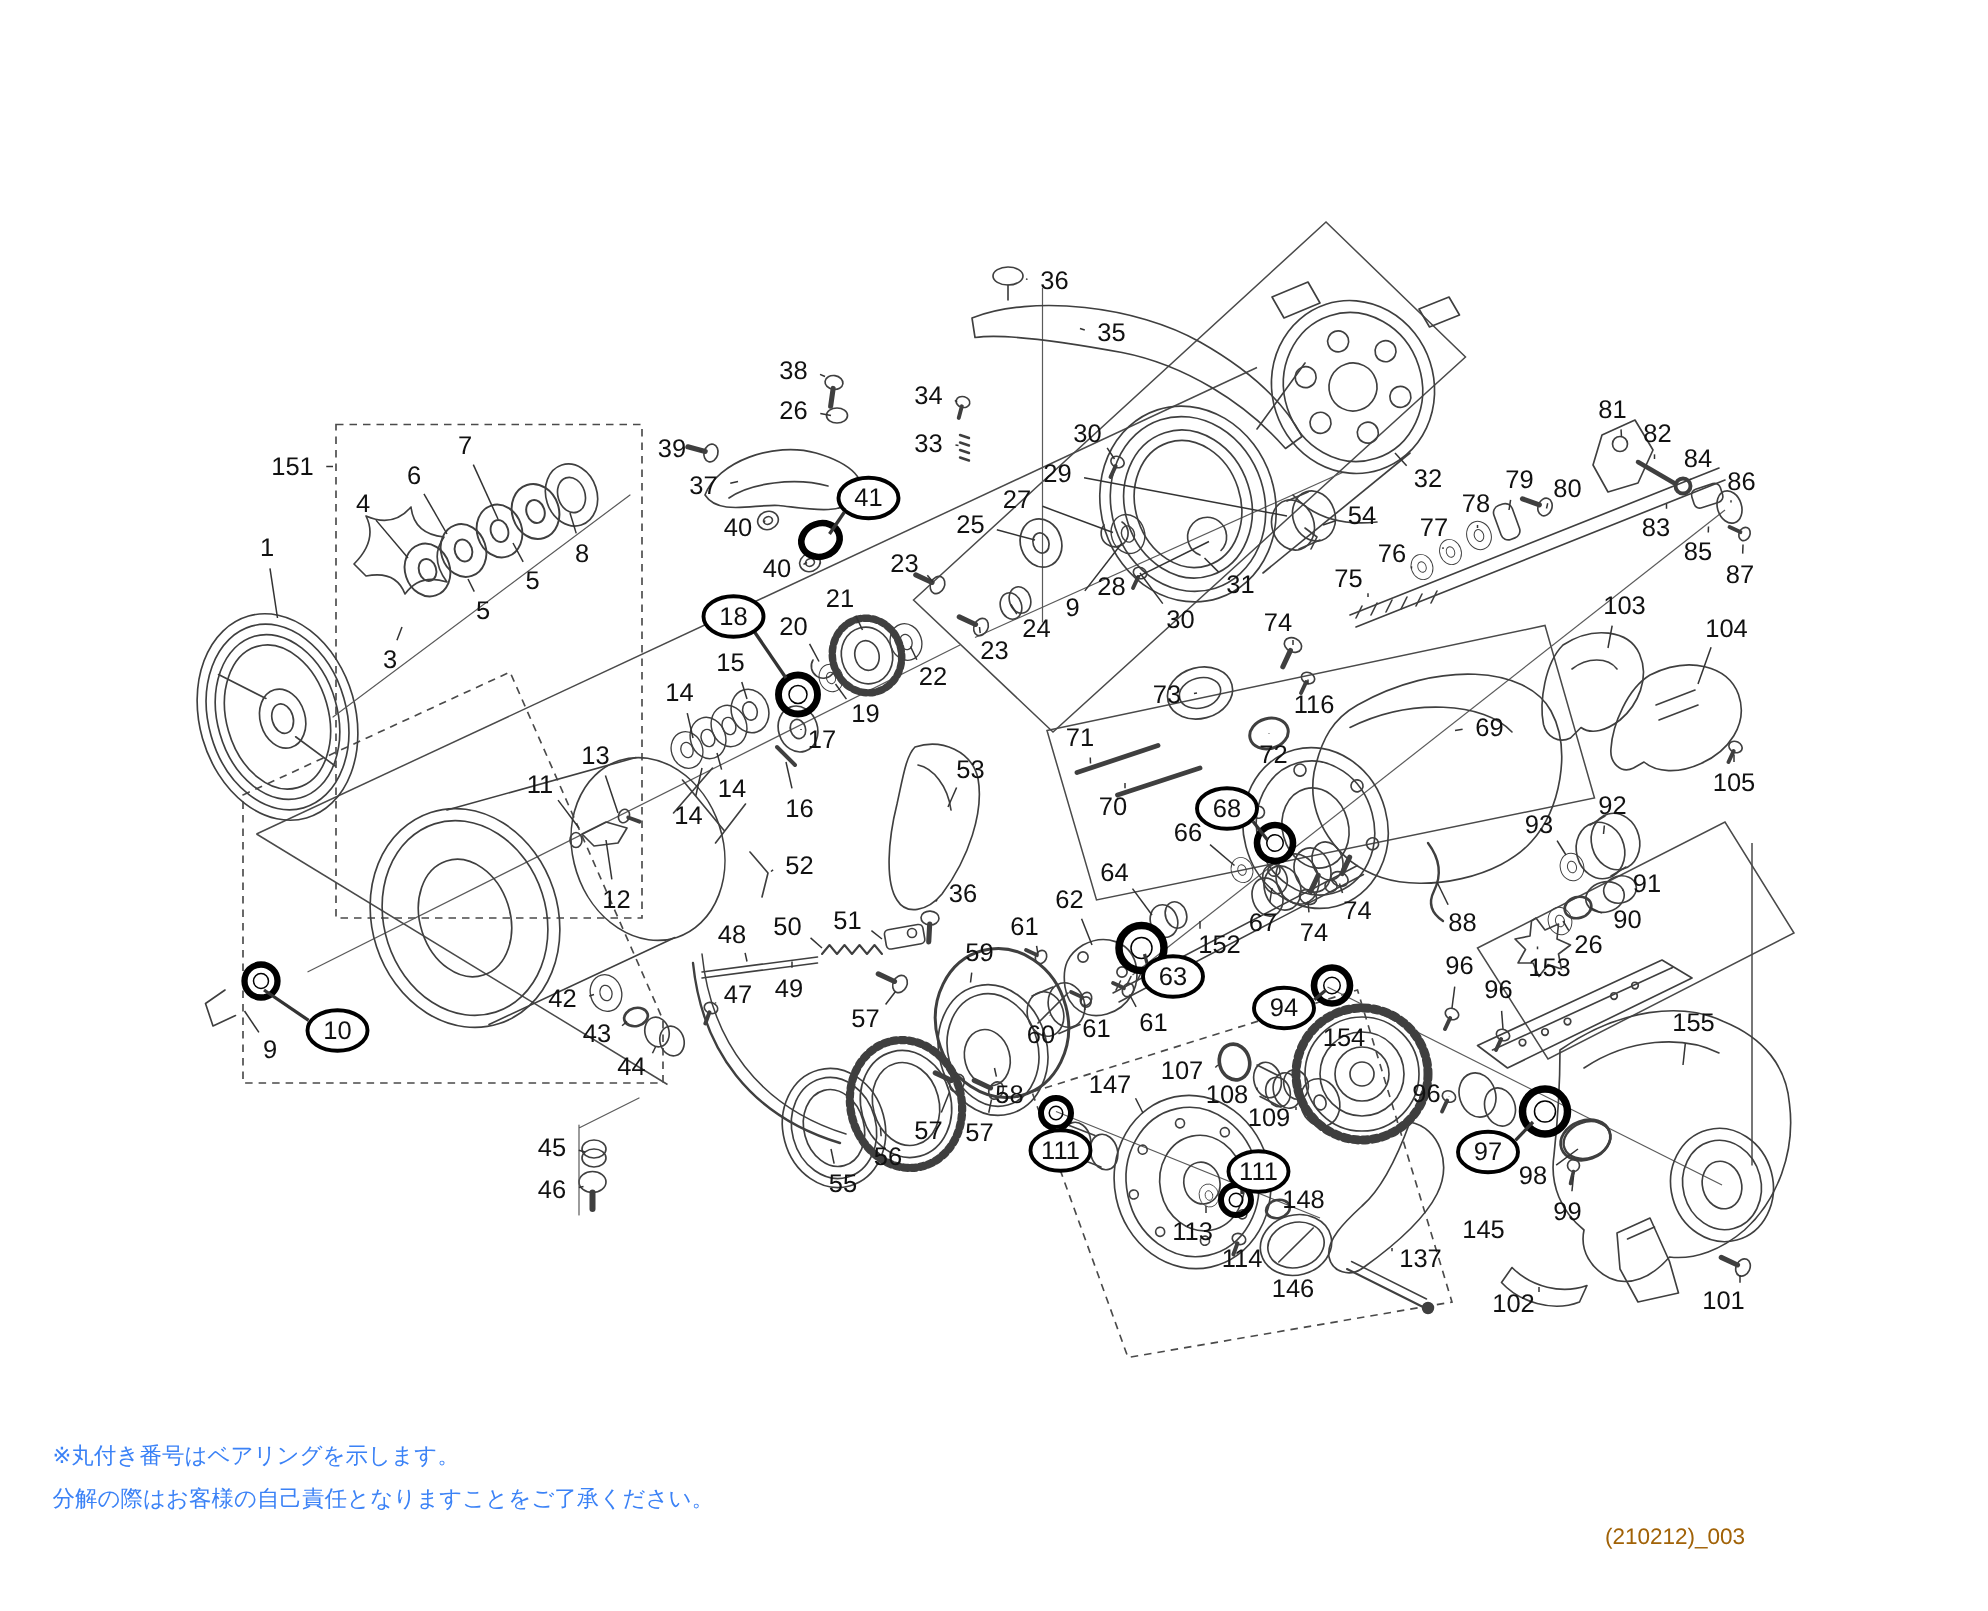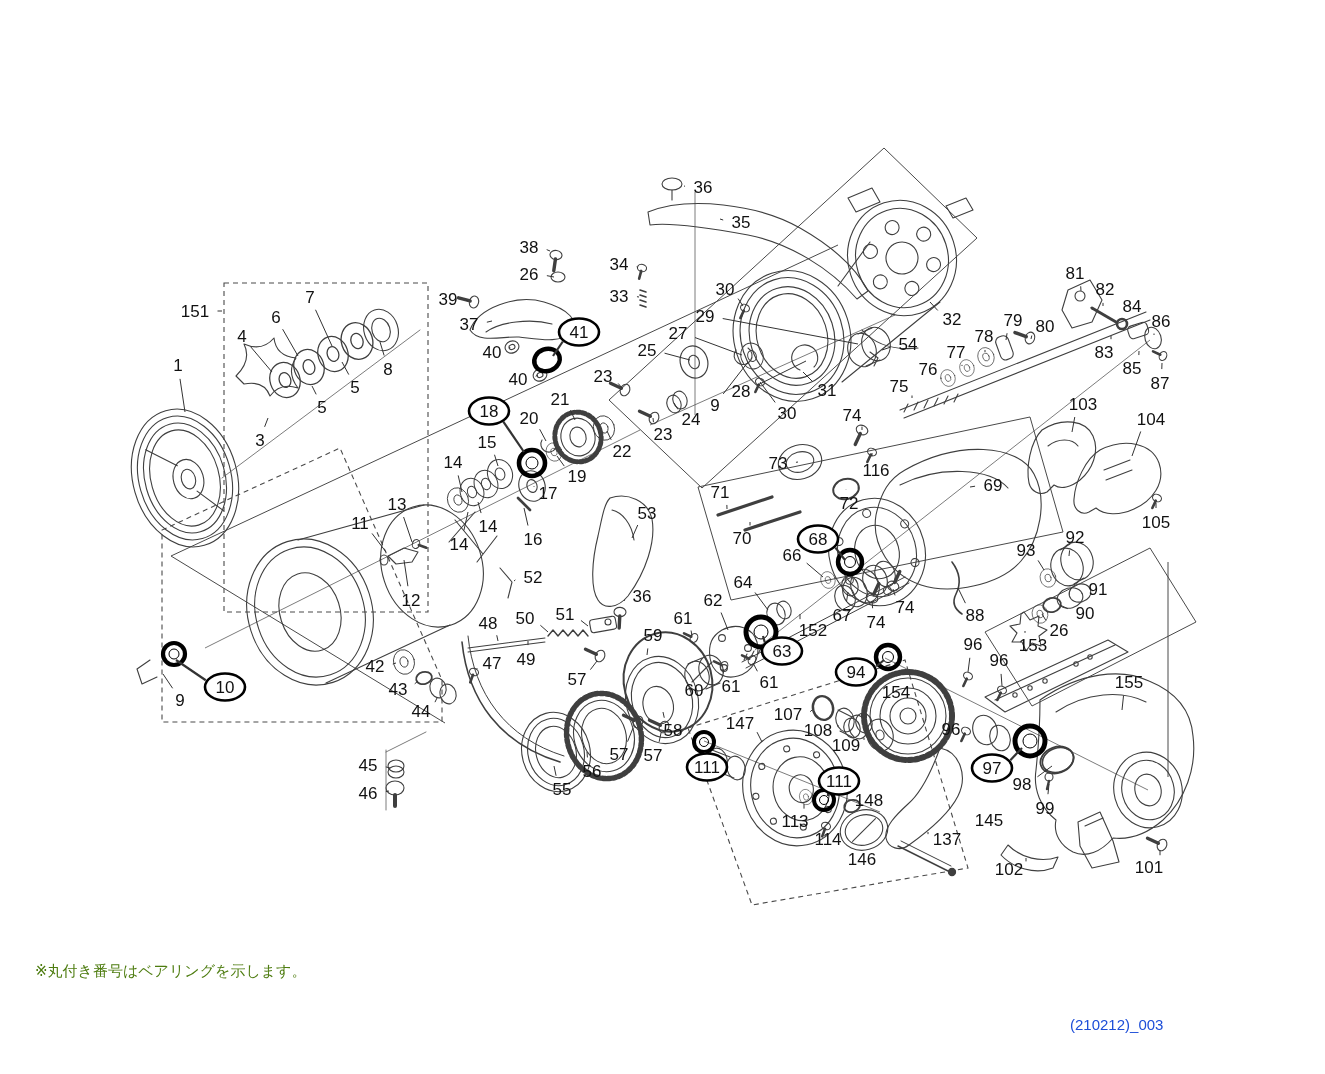--- a/index.html
+++ b/index.html
@@ -1,20 +1,20 @@
 <!DOCTYPE html>
 <html><head>
 <meta charset="utf-8">
 <style>
   html,body{margin:0;padding:0;background:#ffffff;}
   .canvas{position:relative;width:1325px;height:1074px;background:#fff;overflow:hidden;
           font-family:"Liberation Sans","DejaVu Sans",sans-serif;}
   svg{position:absolute;left:0;top:0;}
-  .notes{position:absolute;left:35px;top:956px;font-size:15px;color:#4d7c0f;line-height:29px;white-space:nowrap;}
-  .docnum{position:absolute;left:1070px;top:1016px;font-size:15px;color:#1d4ed8;}
+  .notes{position:absolute;left:35px;top:956px;font-size:15px;color:#3b82f6;line-height:29px;white-space:nowrap;}
+  .docnum{position:absolute;left:1070px;top:1016px;font-size:15px;color:#a16207;}
   .sketch{stroke:#3f3f3f;stroke-width:1.1;fill:none;stroke-linecap:round;stroke-linejoin:round;}
   .thin{stroke:#5a5a5a;stroke-width:0.8;}
   .boxsolid{stroke:#4a4a4a;stroke-width:1;fill:none;}
   .boxdash{stroke:#4a4a4a;stroke-width:1.1;fill:none;stroke-dasharray:5 4;}
   .bear{stroke:#000;fill:none;}
 </style>
 </head>
 <body>
 
 <div class="canvas">
@@ -976,15 +976,16 @@
         </g>
         <g>
           <line x1="1123.5429484366825" y1="695.5819950020347" x2="1122" y2="710" stroke="#333" stroke-width="1"></line>
           <text x="1129" y="682" text-anchor="middle" dominant-baseline="central" font-size="17" fill="#111111" font-family="&quot;Liberation Sans&quot;,&quot;DejaVu Sans&quot;,sans-serif">155</text>
         </g>
       </g>
 </svg>
 
 <div class="notes">
   <div>※丸付き番号はベアリングを示します。</div>
+  <div>分解の際はお客様の自己責任となりますことをご了承ください。</div>
 </div>
 <div class="docnum">(210212)_003</div>
 </div>
 
 </body></html>

